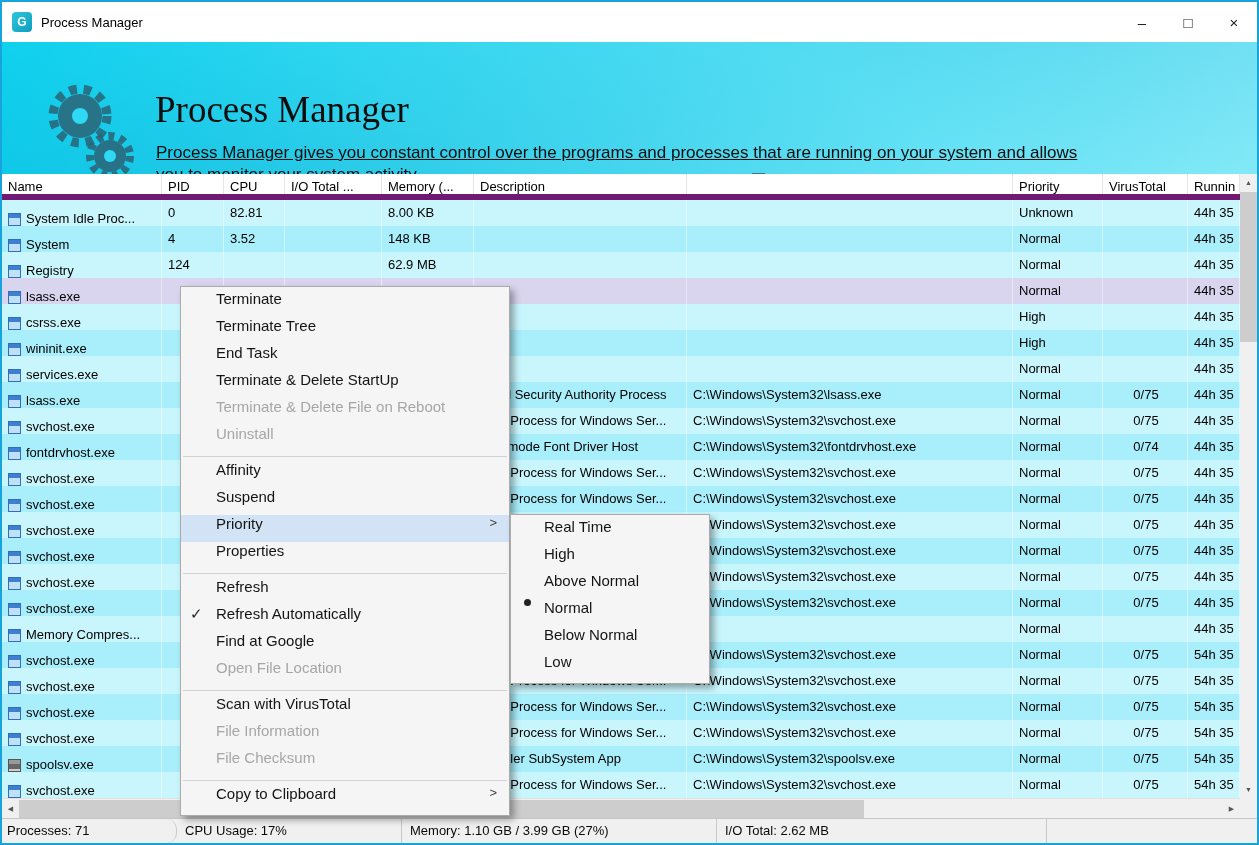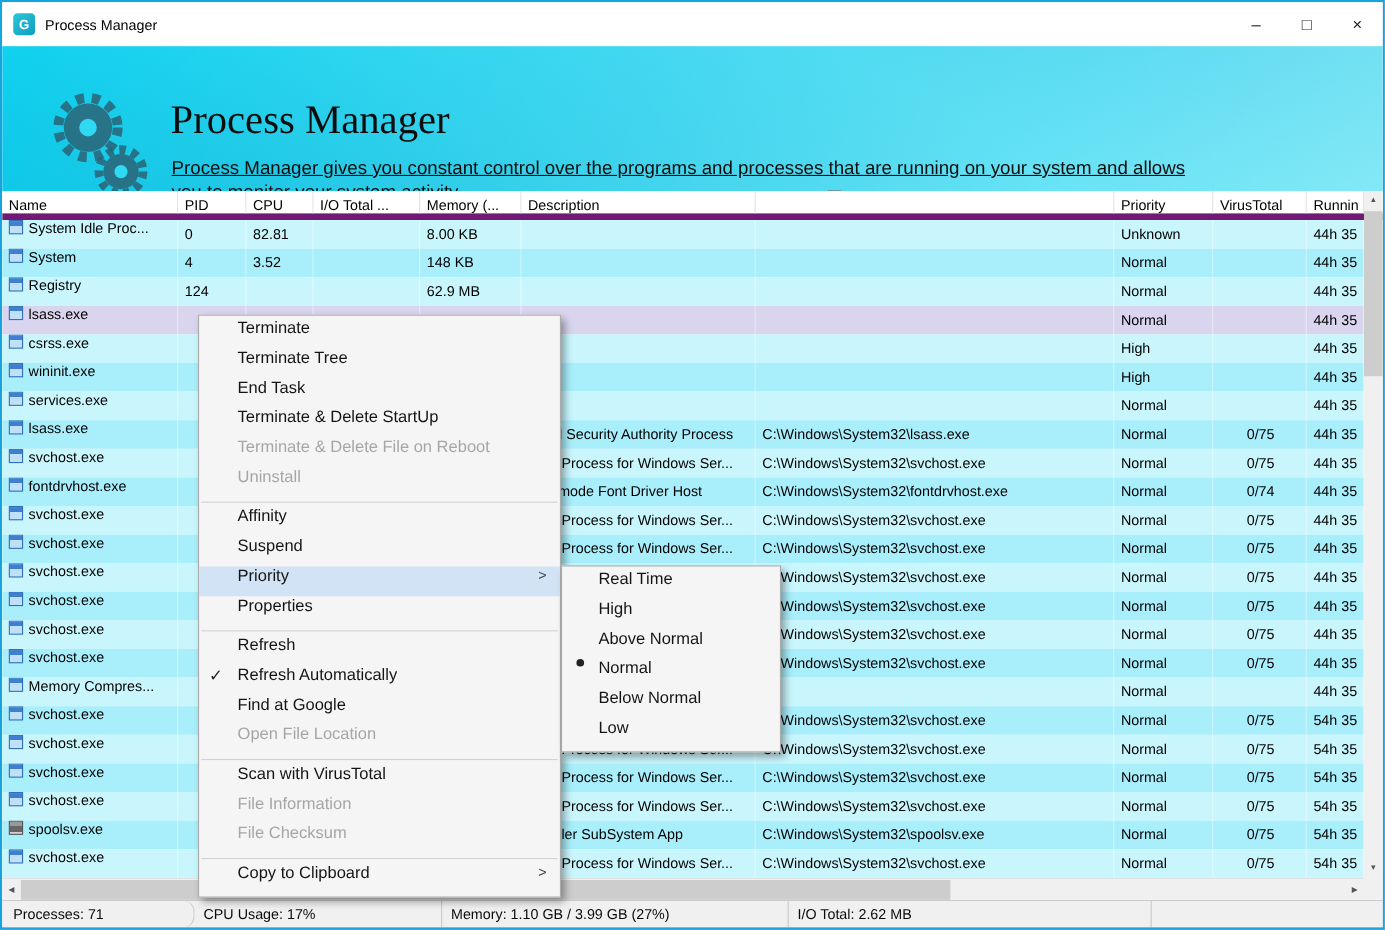--- a/index.html
+++ b/index.html
@@ -46,21 +46,21 @@
   .tbody { width:1238px; }
   .tr { display:flex; height:26px; }
   .tr.even { background:#c9f6fd; }
   .tr.odd  { background:#a9eefb; }
   .tr.selected { background:#d9d5ef; }
   .td {
     padding:5px 4px 0 6px; font-size:13px; color:#000; white-space:nowrap; overflow:hidden;
     border-right:1px solid rgba(255,255,255,0.45); flex:none;
   }
   .td.center { text-align:center; }
-  .td.namecell { display:flex; align-items:flex-start; padding-top:0; }
+  .td.namecell { display:flex; align-items:flex-end; padding-top:11px; }
   .col0{width:160px}.col1{width:62px}.col2{width:61px}.col3{width:97px}.col4{width:92px}
   .col5{width:213px}.col6{width:326px}.col7{width:90px}.col8{width:85px}.col9{width:52px}
   .picon { width:13px; height:13px; margin-right:5px; flex:none; }
   .icon-app { border:1px solid #2f6fbd; background:linear-gradient(180deg,#3f7fd0 0 4px,#bfe0f6 4px); }
   .icon-printer { border:1px solid #555; background:linear-gradient(180deg,#999 0 4px,#666 4px 9px,#cfcfcf 9px); }
   
   .vscroll { position:absolute; right:0; top:0; width:17px; height:624px; background:#f0f0f0; }
   .vthumb { position:absolute; left:0; top:18px; width:17px; height:150px; background:#cdcdcd; }
   .sb-arrow { position:absolute; left:0; width:17px; height:17px; display:flex; align-items:center; justify-content:center; font-size:7px; color:#555; }
   .va-up { top:0; } .va-down { bottom:0; }
@@ -85,21 +85,21 @@
   .submenu .menu-item { padding-left:33px; }
   .menu-item.disabled { color:#a6a6a6; }
   .menu-item.highlight { background:#d1e3f4; }
   .menu-check { position:absolute; left:9px; font-size:15px; color:#222; }
   .menu-radio { position:absolute; left:13px; width:7px; height:7px; border-radius:50%; background:#222; }
   .menu-arrow { margin-left:auto; font-size:13px; color:#444; }
   .menu-sep { height:1px; background:#d2d2d2; margin:4px 2px; }
   
   .statusbar { height:25px; background:#f0f0f0; border-top:1px solid #c5c5c5; display:flex; font-size:13px; color:#0a0a0a; }
   .sb-seg { padding:4px 8px 0 8px; border-right:1px solid #c8c8c8; white-space:nowrap; overflow:hidden; flex:none; }
-  .sb-0{width:175px; padding-left:10px;border-radius:10px;} .sb-1{width:225px;} .sb-2{width:315px;} .sb-3{width:330px;}
+  .sb-0{width:175px; padding-left:5px;border-radius:10px;} .sb-1{width:225px;} .sb-2{width:315px;} .sb-3{width:330px;}
 </style>
 </head>
 <body>
 
 <div class="window">
 
   <div class="titlebar">
     <div class="app-icon">G</div>
     <div class="title-text">Process Manager</div>
     <div class="win-controls">

